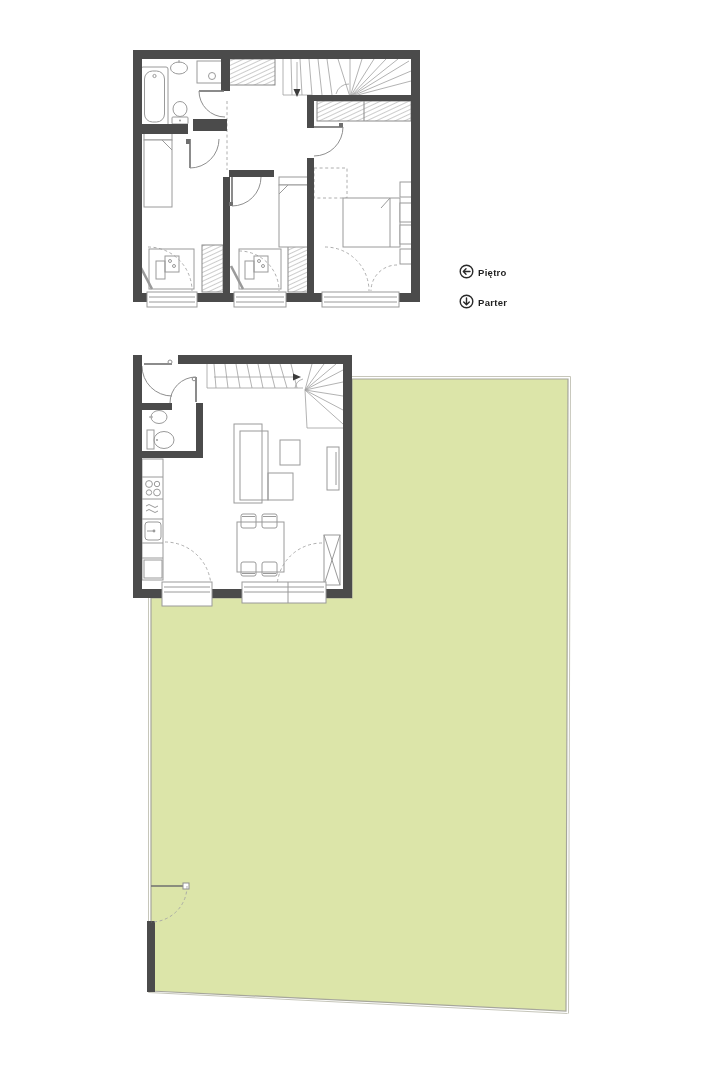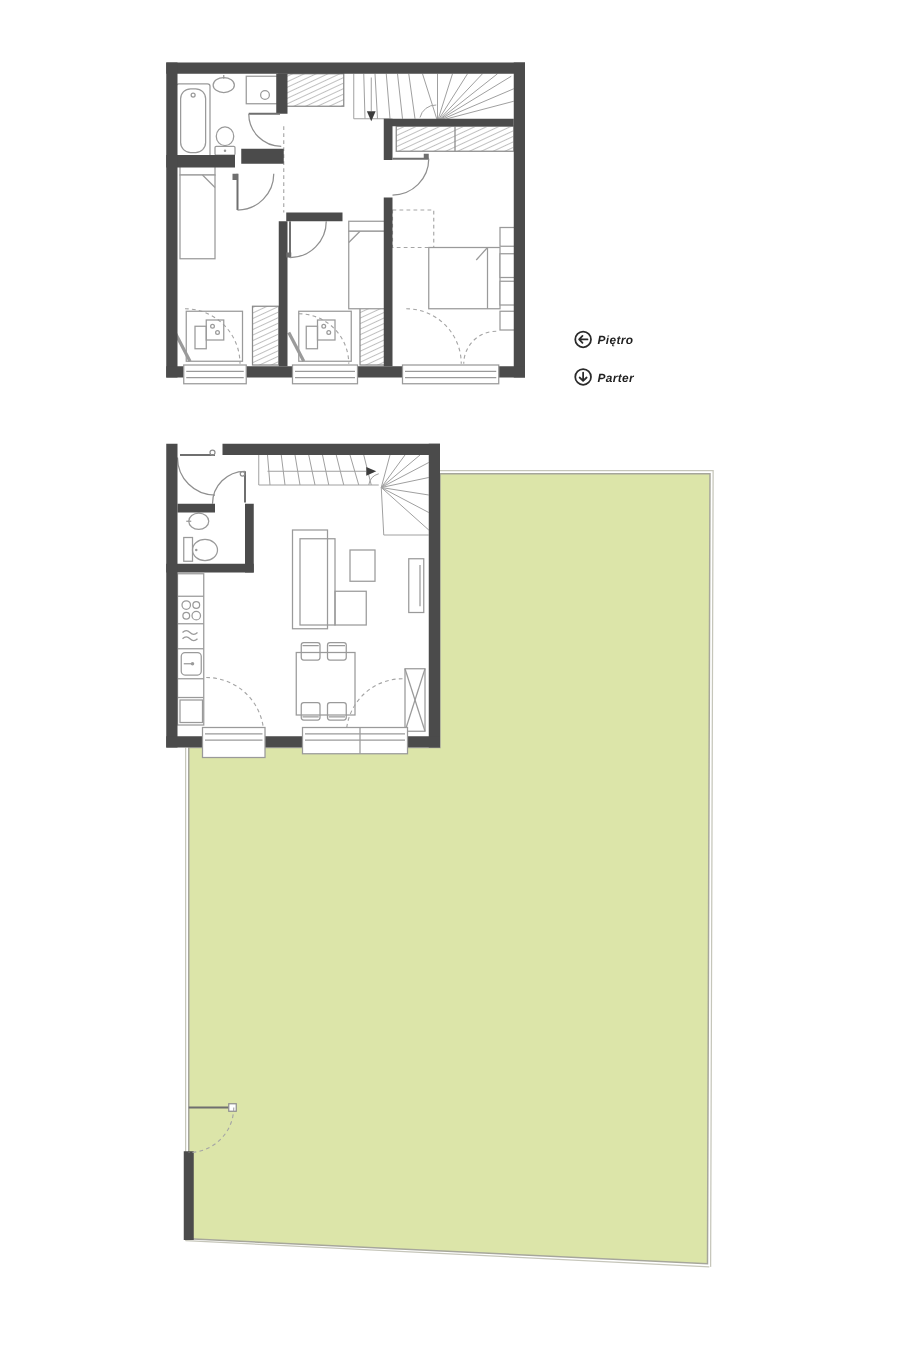--- a/index.html
+++ b/index.html
@@ -1,17 +1,17 @@
 <!DOCTYPE html>
 <html><head>
 <meta charset="utf-8">
 <style>
   html,body{margin:0;padding:0;background:#ffffff;}
   .canvas{position:relative;width:600px;height:1080px;background:#ffffff;overflow:hidden;
-          font-family:"Liberation Sans",sans-serif;font-style:italic;}
+          font-family:"Liberation Sans",sans-serif;}
   svg{position:absolute;left:0;top:0;}
   
   .w{fill:#4b4b4b;}
   
   .f{fill:none;stroke:#9a9a9a;stroke-width:1;}
   .fw{fill:#ffffff;stroke:#9a9a9a;stroke-width:1;}
   
   .d{fill:none;stroke:#a5a5a5;stroke-width:0.9;stroke-dasharray:3 2.6;}
   
   .dr{fill:none;stroke:#8f8f8f;stroke-width:1;}

